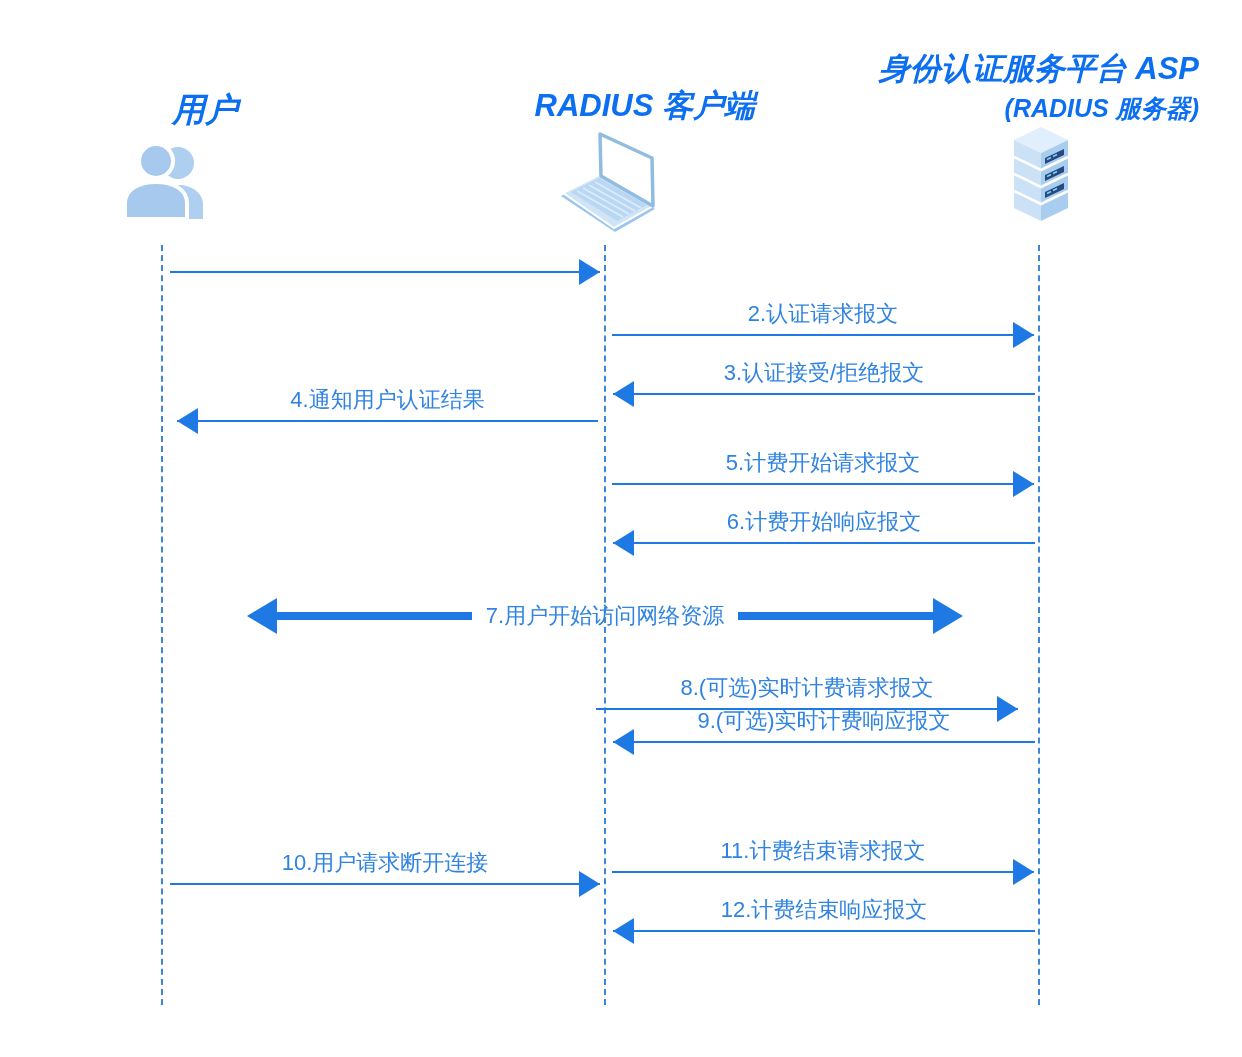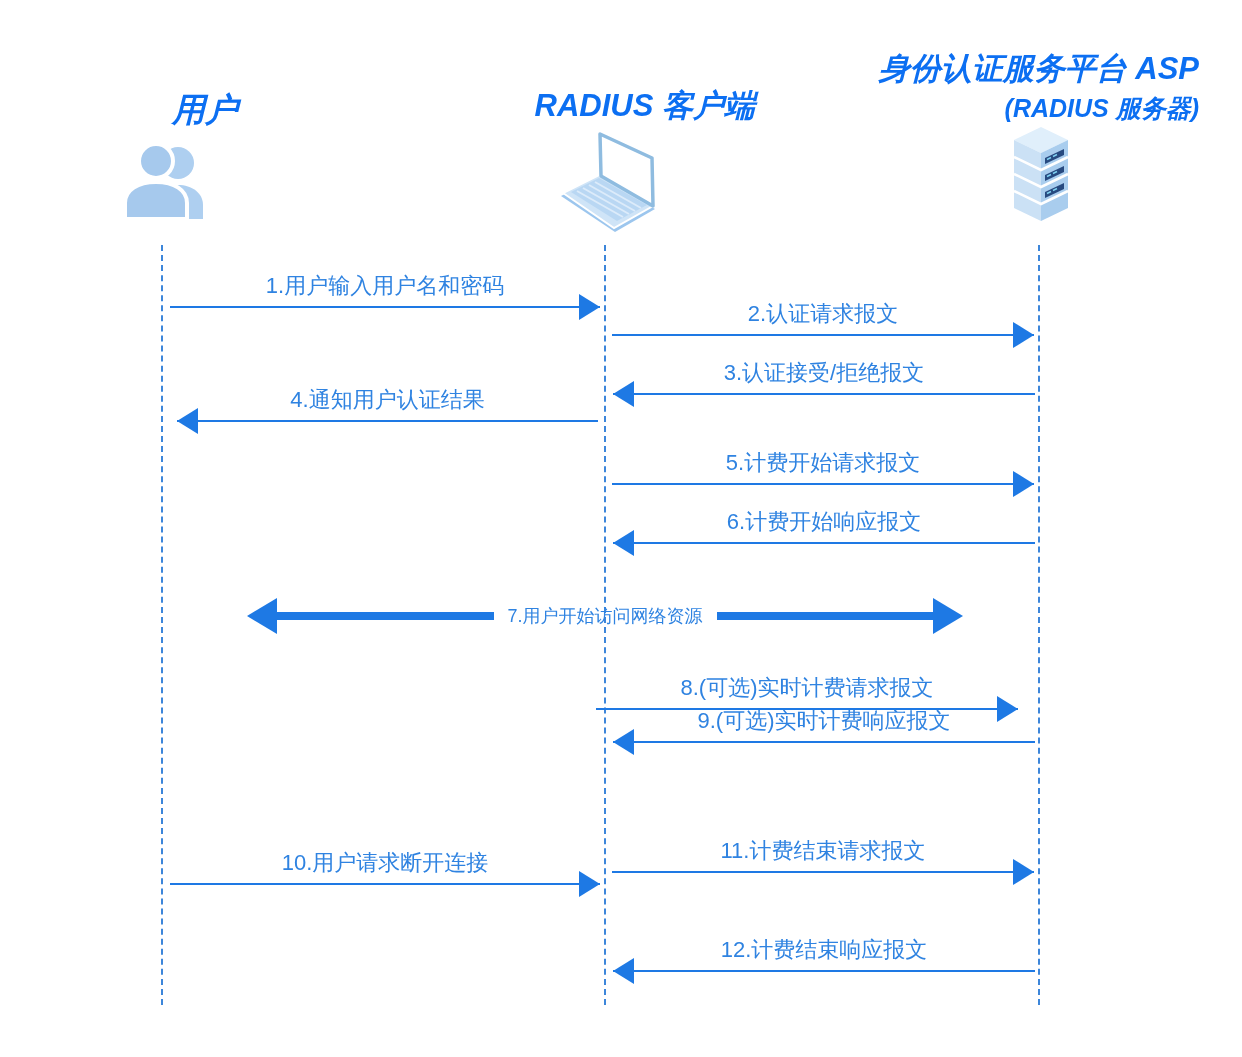--- a/index.html
+++ b/index.html
@@ -36,21 +36,21 @@
   .msg-arrow.right::after{content:"";position:absolute;right:0;top:50%;transform:translateY(-50%);
     width:0;height:0;border-left:21px solid var(--arrow);border-top:13px solid transparent;border-bottom:13px solid transparent;}
   .msg-arrow.left::before{content:"";position:absolute;left:0;top:50%;transform:translateY(-50%);
     width:0;height:0;border-right:21px solid var(--arrow);border-top:13px solid transparent;border-bottom:13px solid transparent;}
 
   
   .message.both{display:flex;align-items:center;height:42px;}
   .both .head-left{width:0;height:0;border-right:30px solid var(--arrow);border-top:18px solid transparent;border-bottom:18px solid transparent;flex:none;}
   .both .head-right{width:0;height:0;border-left:30px solid var(--arrow);border-top:18px solid transparent;border-bottom:18px solid transparent;flex:none;}
   .both .thick-line{flex:1;height:8px;background:var(--arrow);}
-  .both .msg-label-mid{flex:none;font-size:18px;color:var(--msg-text);white-space:nowrap;padding:0 14px;margin:0;height:auto;line-height:normal;}
+  .both .msg-label-mid{flex:none;font-size:22px;color:var(--msg-text);white-space:nowrap;padding:0 14px;margin:0;height:auto;line-height:normal;}
 </style>
 </head>
 <body>
 
 <div class="canvas">
 
   <div class="actor-label user">用户</div>
   <div class="actor-label client">RADIUS 客户端</div>
   <div class="actor-label server-main">身份认证服务平台 ASP</div>
   <div class="actor-label server-sub">(RADIUS 服务器)</div>
@@ -116,21 +116,20 @@
           <path d="M45 63.5 L49 61.5"></path>
       </g>
     </svg>
   </div>
 
   <div class="lifeline user"></div>
   <div class="lifeline client"></div>
   <div class="lifeline server"></div>
 
   <div class="message" style="left:170px;top:271px;width:430px;">
-    <div class="msg-label">1.用户输入用户名和密码</div>
     <div class="msg-arrow right"></div>
   </div>
 
   <div class="message" style="left:612px;top:299px;width:422px;">
     <div class="msg-label">2.认证请求报文</div>
     <div class="msg-arrow right"></div>
   </div>
 
   <div class="message" style="left:613px;top:358px;width:422px;">
     <div class="msg-label">3.认证接受/拒绝报文</div>
@@ -173,19 +172,19 @@
   <div class="message" style="left:170px;top:848px;width:430px;">
     <div class="msg-label">10.用户请求断开连接</div>
     <div class="msg-arrow right"></div>
   </div>
 
   <div class="message" style="left:612px;top:836px;width:422px;">
     <div class="msg-label">11.计费结束请求报文</div>
     <div class="msg-arrow right"></div>
   </div>
 
-  <div class="message" style="left:613px;top:895px;width:422px;margin-top:40px;">
+  <div class="message" style="left:613px;top:895px;width:422px;">
     <div class="msg-label">12.计费结束响应报文</div>
     <div class="msg-arrow left"></div>
   </div>
 
 
 </div>
 
 </body></html>

